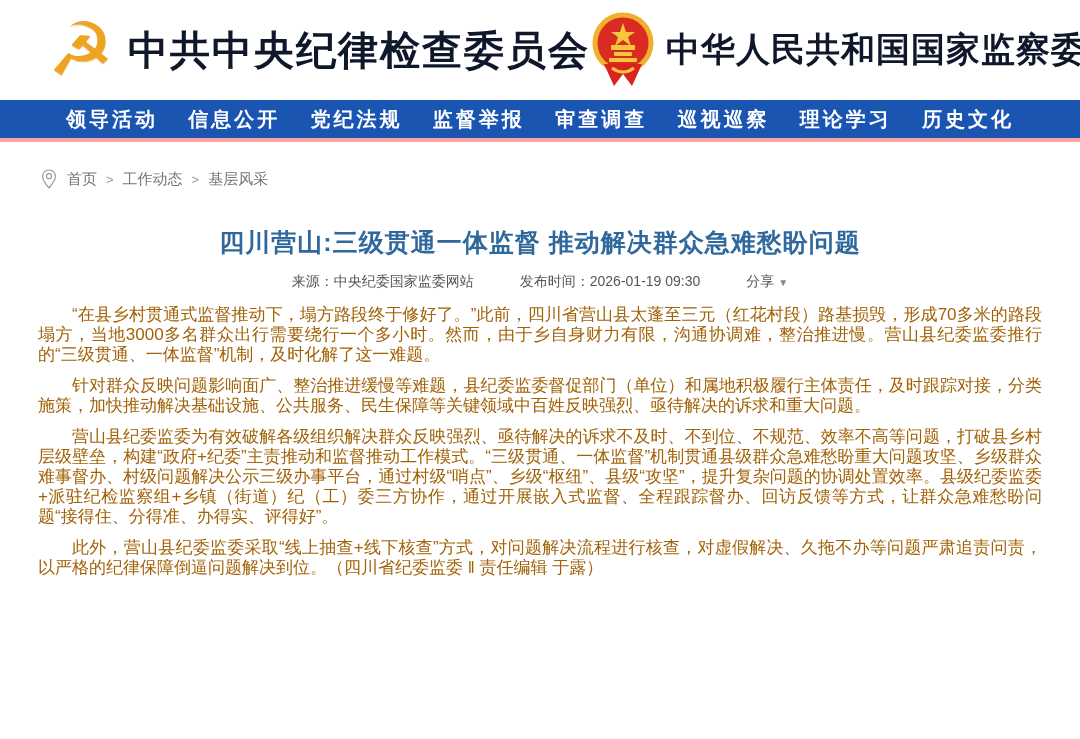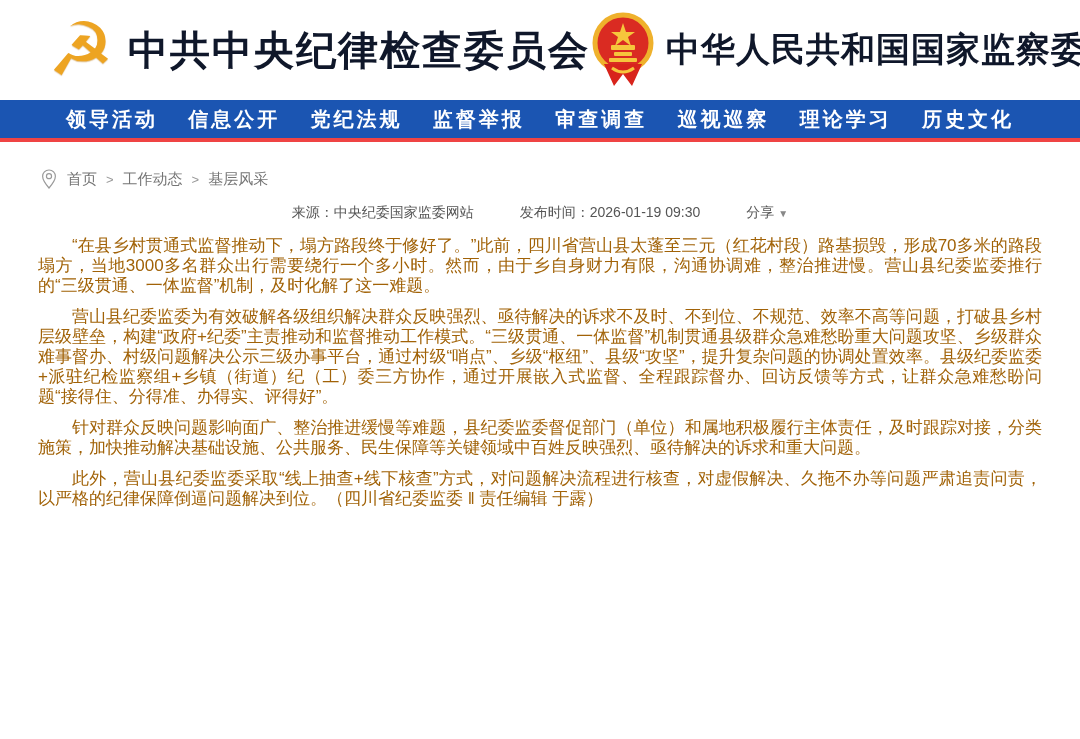--- a/index.html
+++ b/index.html
@@ -25,21 +25,21 @@
   .emblem-national{ width:66px; height:76px; display:block; }
   .brand-text{ color:#0f172a; font-weight:bold; white-space:nowrap; }
   .brand-text.left{ font-size:40px; letter-spacing:2px; }
   .brand-text.right{ font-size:34px; letter-spacing:1px; }
 
   
   .main-nav{
     background:#1b55b2; height:42px;
     display:flex; align-items:center; justify-content:space-between;
     padding:0 66px;
-    border-bottom:4px solid #ef4444;
+    border-bottom:4px solid #fca5a5;
   }
   .nav-item{
     color:#ffffff; font-size:20px; font-weight:bold;
     letter-spacing:3px; cursor:pointer; white-space:nowrap;
   }
 
   
   .breadcrumb{
     display:flex; align-items:center; gap:9px;
     padding:26px 52px 0 40px;
@@ -113,31 +113,32 @@
       <circle cx="12" cy="10.2" r="3.4" fill="none" stroke="#9a9a9a" stroke-width="1.6"></circle>
     </svg>
     <span class="crumb">首页</span>
     <span class="crumb-sep">&gt;</span>
     <span class="crumb">工作动态</span>
     <span class="crumb-sep">&gt;</span>
     <span class="crumb">基层风采</span>
   </div>
 
   <main>
+    <h1 class="article-title">四川营山:三级贯通一体监督 推动解决群众急难愁盼问题</h1>
 
     <div class="meta">
       <span class="meta-item"><span>来源：</span><span>中央纪委国家监委网站</span></span>
       <span class="meta-item"><span>发布时间：</span><span>2026-01-19 09:30</span></span>
       <span class="share">
         <span>分享</span>
         <span class="share-caret">▼</span>
       </span>
     </div>
 
     <div class="article-body">
       <p>“在县乡村贯通式监督推动下，塌方路段终于修好了。”此前，四川省营山县太蓬至三元（红花村段）路基损毁，形成70多米的路段塌方，当地3000多名群众出行需要绕行一个多小时。然而，由于乡自身财力有限，沟通协调难，整治推进慢。营山县纪委监委推行的“三级贯通、一体监督”机制，及时化解了这一难题。</p>
+      <p>针对群众反映问题影响面广、整治推进缓慢等难题，县纪委监委督促部门（单位）和属地积极履行主体责任，及时跟踪对接，分类施策，加快推动解决基础设施、公共服务、民生保障等关键领域中百姓反映强烈、亟待解决的诉求和重大问题。</p>
       <p>营山县纪委监委为有效破解各级组织解决群众反映强烈、亟待解决的诉求不及时、不到位、不规范、效率不高等问题，打破县乡村层级壁垒，构建“政府+纪委”主责推动和监督推动工作模式。“三级贯通、一体监督”机制贯通县级群众急难愁盼重大问题攻坚、乡级群众难事督办、村级问题解决公示三级办事平台，通过村级“哨点”、乡级“枢纽”、县级“攻坚”，提升复杂问题的协调处置效率。县级纪委监委+派驻纪检监察组+乡镇（街道）纪（工）委三方协作，通过开展嵌入式监督、全程跟踪督办、回访反馈等方式，让群众急难愁盼问题“接得住、分得准、办得实、评得好”。</p>
-      <p>针对群众反映问题影响面广、整治推进缓慢等难题，县纪委监委督促部门（单位）和属地积极履行主体责任，及时跟踪对接，分类施策，加快推动解决基础设施、公共服务、民生保障等关键领域中百姓反映强烈、亟待解决的诉求和重大问题。</p>
       <p>此外，营山县纪委监委采取“线上抽查+线下核查”方式，对问题解决流程进行核查，对虚假解决、久拖不办等问题严肃追责问责，以严格的纪律保障倒逼问题解决到位。（四川省纪委监委 ‖ 责任编辑 于露）</p>
     </div>
   </main>
 
 </div>
 
 </body></html>

